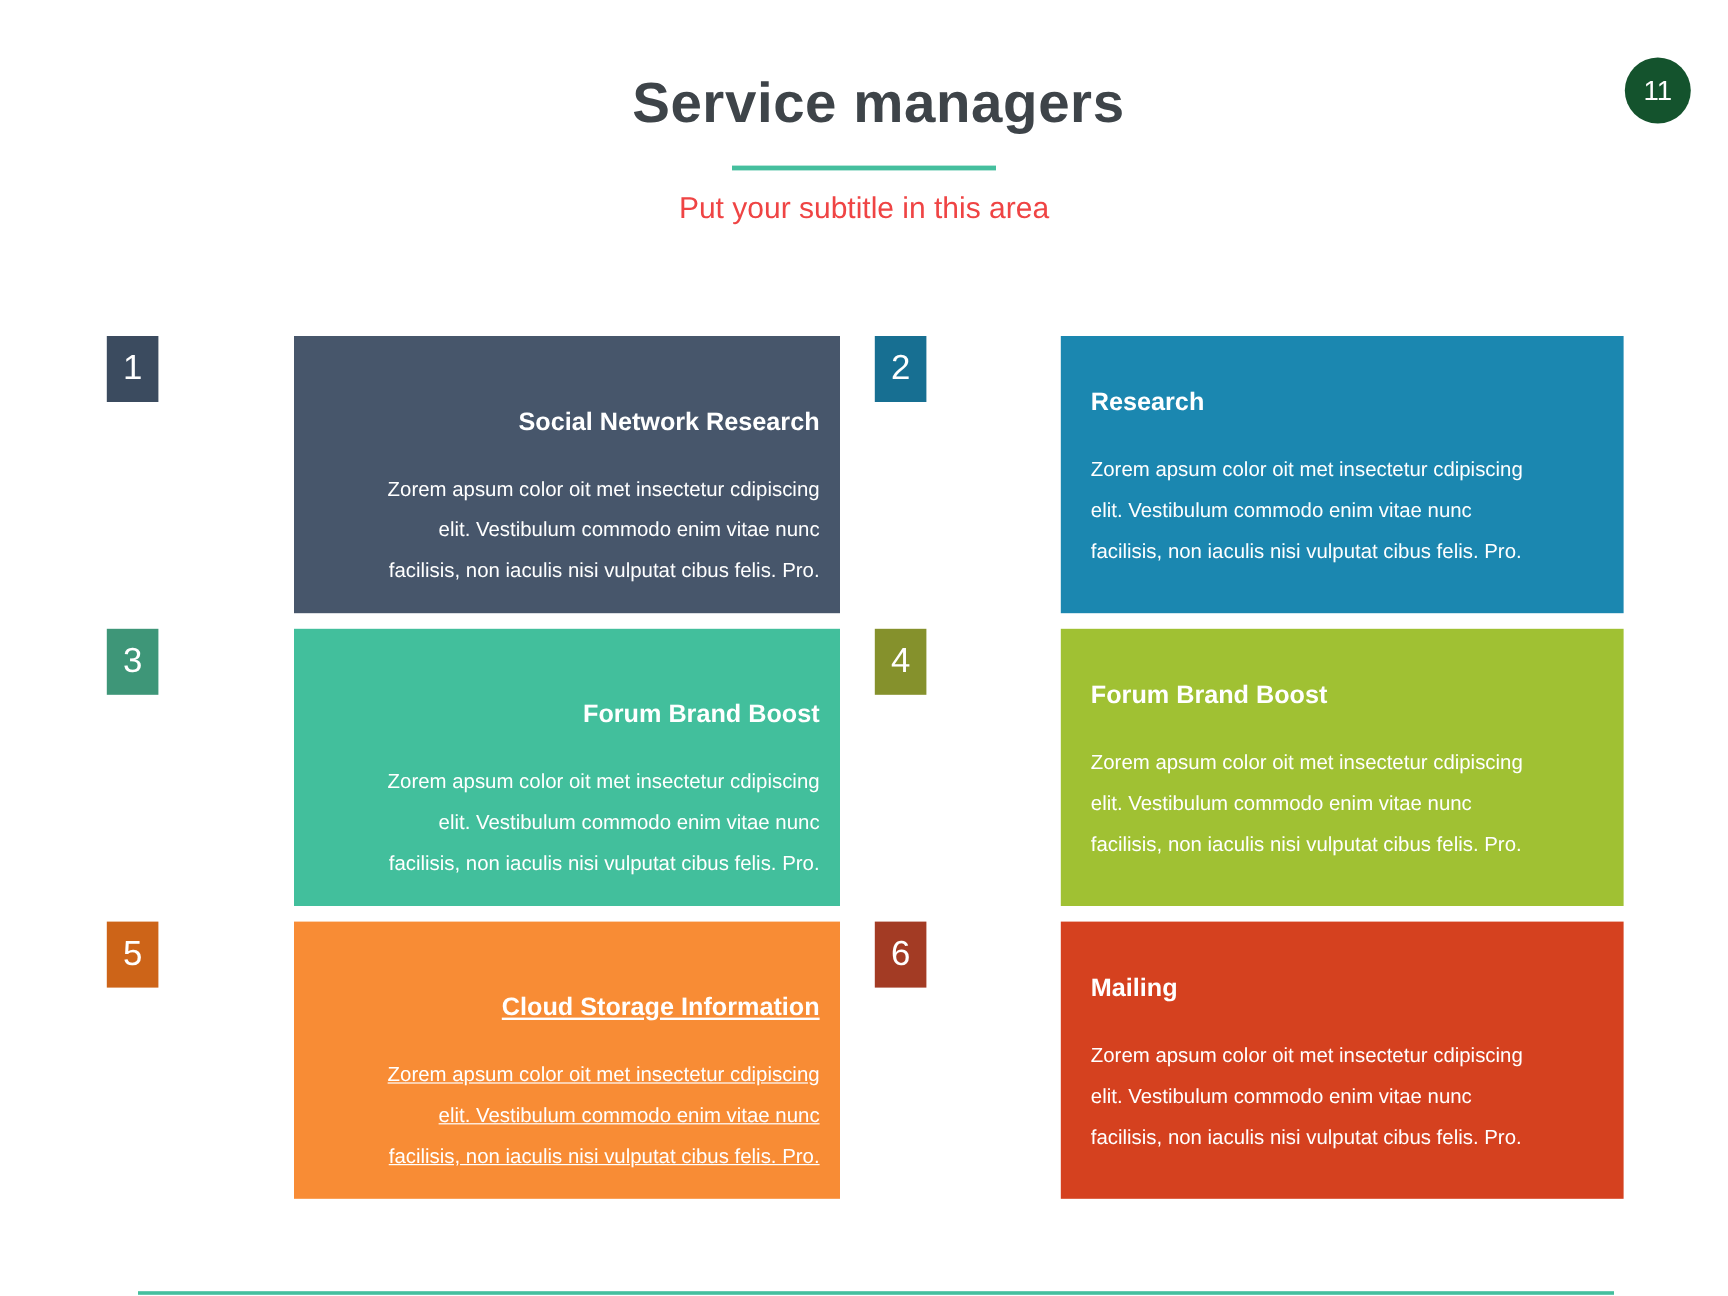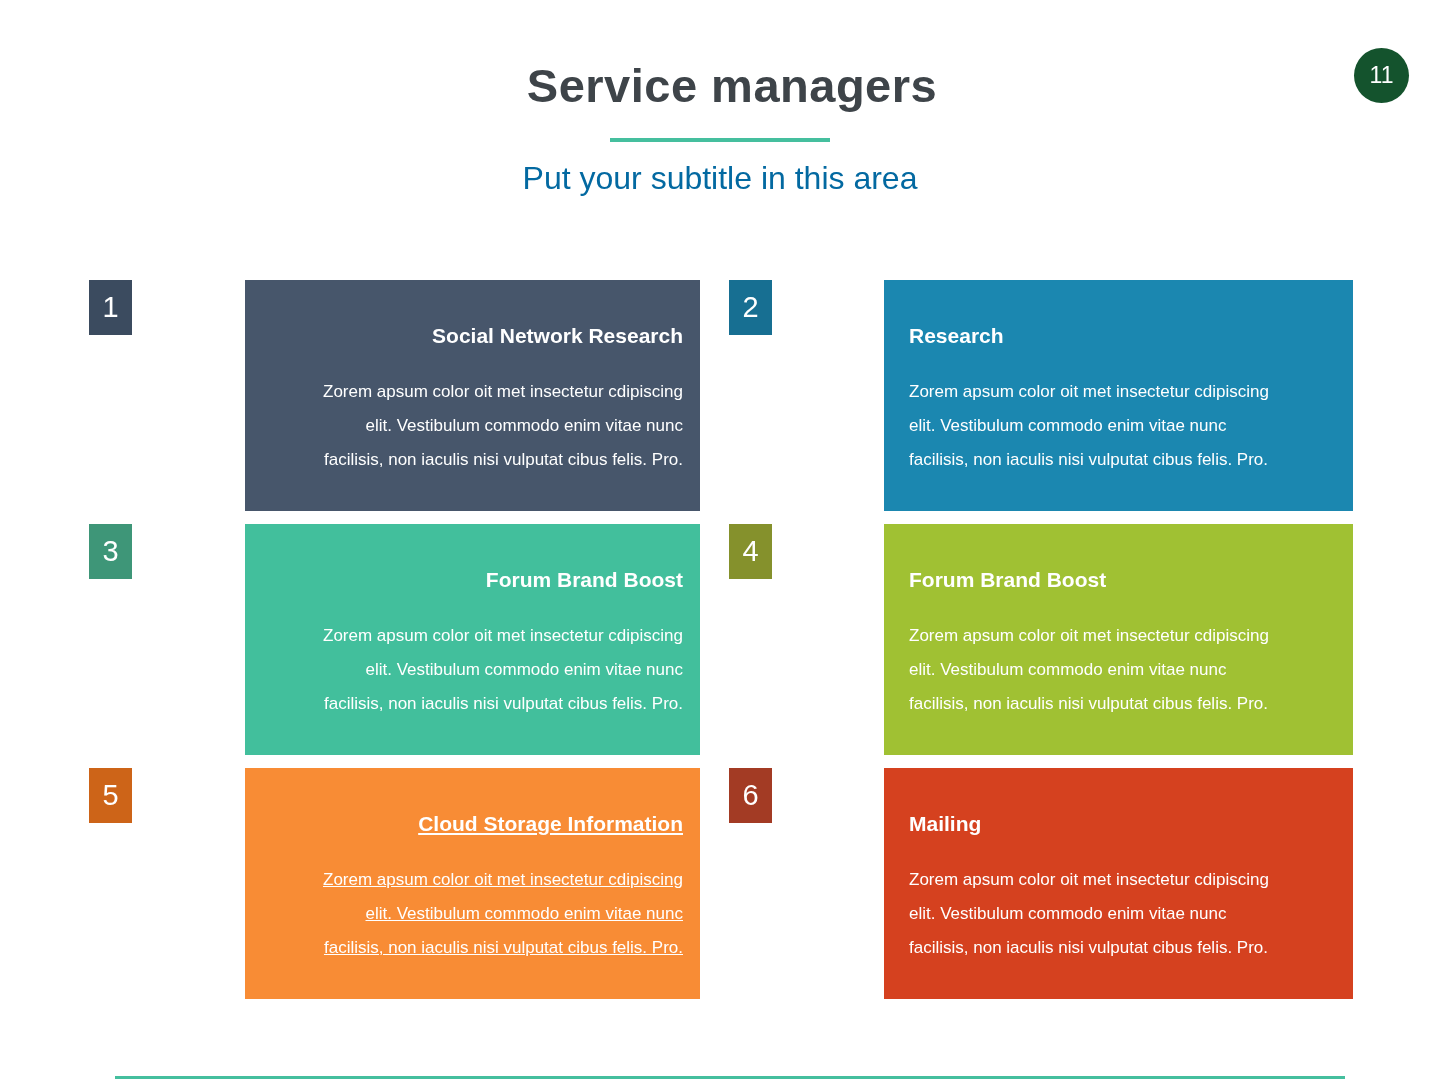--- a/index.html
+++ b/index.html
@@ -10,38 +10,38 @@
   
   .slide-title{
     position:absolute;top:58px;left:0;width:1440px;text-align:center;
     font-size:47px;font-weight:bold;color:#3e4449;letter-spacing:0.5px;padding-left:12px;
   }
   .title-underline{
     position:absolute;top:138px;left:610px;width:220px;height:4px;background:#45bf9e;
   }
   .slide-subtitle{
     position:absolute;top:160px;left:0;width:1440px;text-align:center;
-    font-size:32px;color:#0369a1;
+    font-size:25px;color:#ef4444;
   }
   .page-badge{
     position:absolute;top:48px;left:1354px;width:55px;height:55px;border-radius:50%;
     background:#45bf9e;color:#ffffff;font-size:23px;
     display:flex;align-items:center;justify-content:center;
   }
   
   .badge{
     position:absolute;width:43px;height:55px;color:#ffffff;font-size:29px;
     display:flex;align-items:center;justify-content:center;
   }
   .card{
     position:absolute;height:231px;color:#ffffff;box-sizing:border-box;
   }
   .card-title{font-size:21px;font-weight:bold;line-height:28px;padding-top:42px;}
   .card-body{font-size:17px;line-height:34px;margin-top:25px;}
-  .col-left .card{left:245px;width:455px;text-align:right;padding:0 17px 0 20px;}
+  .col-left .card{left:245px;width:455px;text-align:right;padding:16px 17px 0 20px;}
   .col-right .card{left:884px;width:469px;text-align:left;padding:0 20px 0 25px;}
   .col-left .badge{left:89px;}
   .col-right .badge{left:729px;}
   .row-1 .card,.row-1 .badge{top:280px;}
   .row-2 .card,.row-2 .badge{top:524px;}
   .row-3 .card,.row-3 .badge{top:768px;}
   .bottom-line{
     position:absolute;top:1076px;left:115px;width:1230px;height:3px;background:#45bf9e;
   }
 </style>

